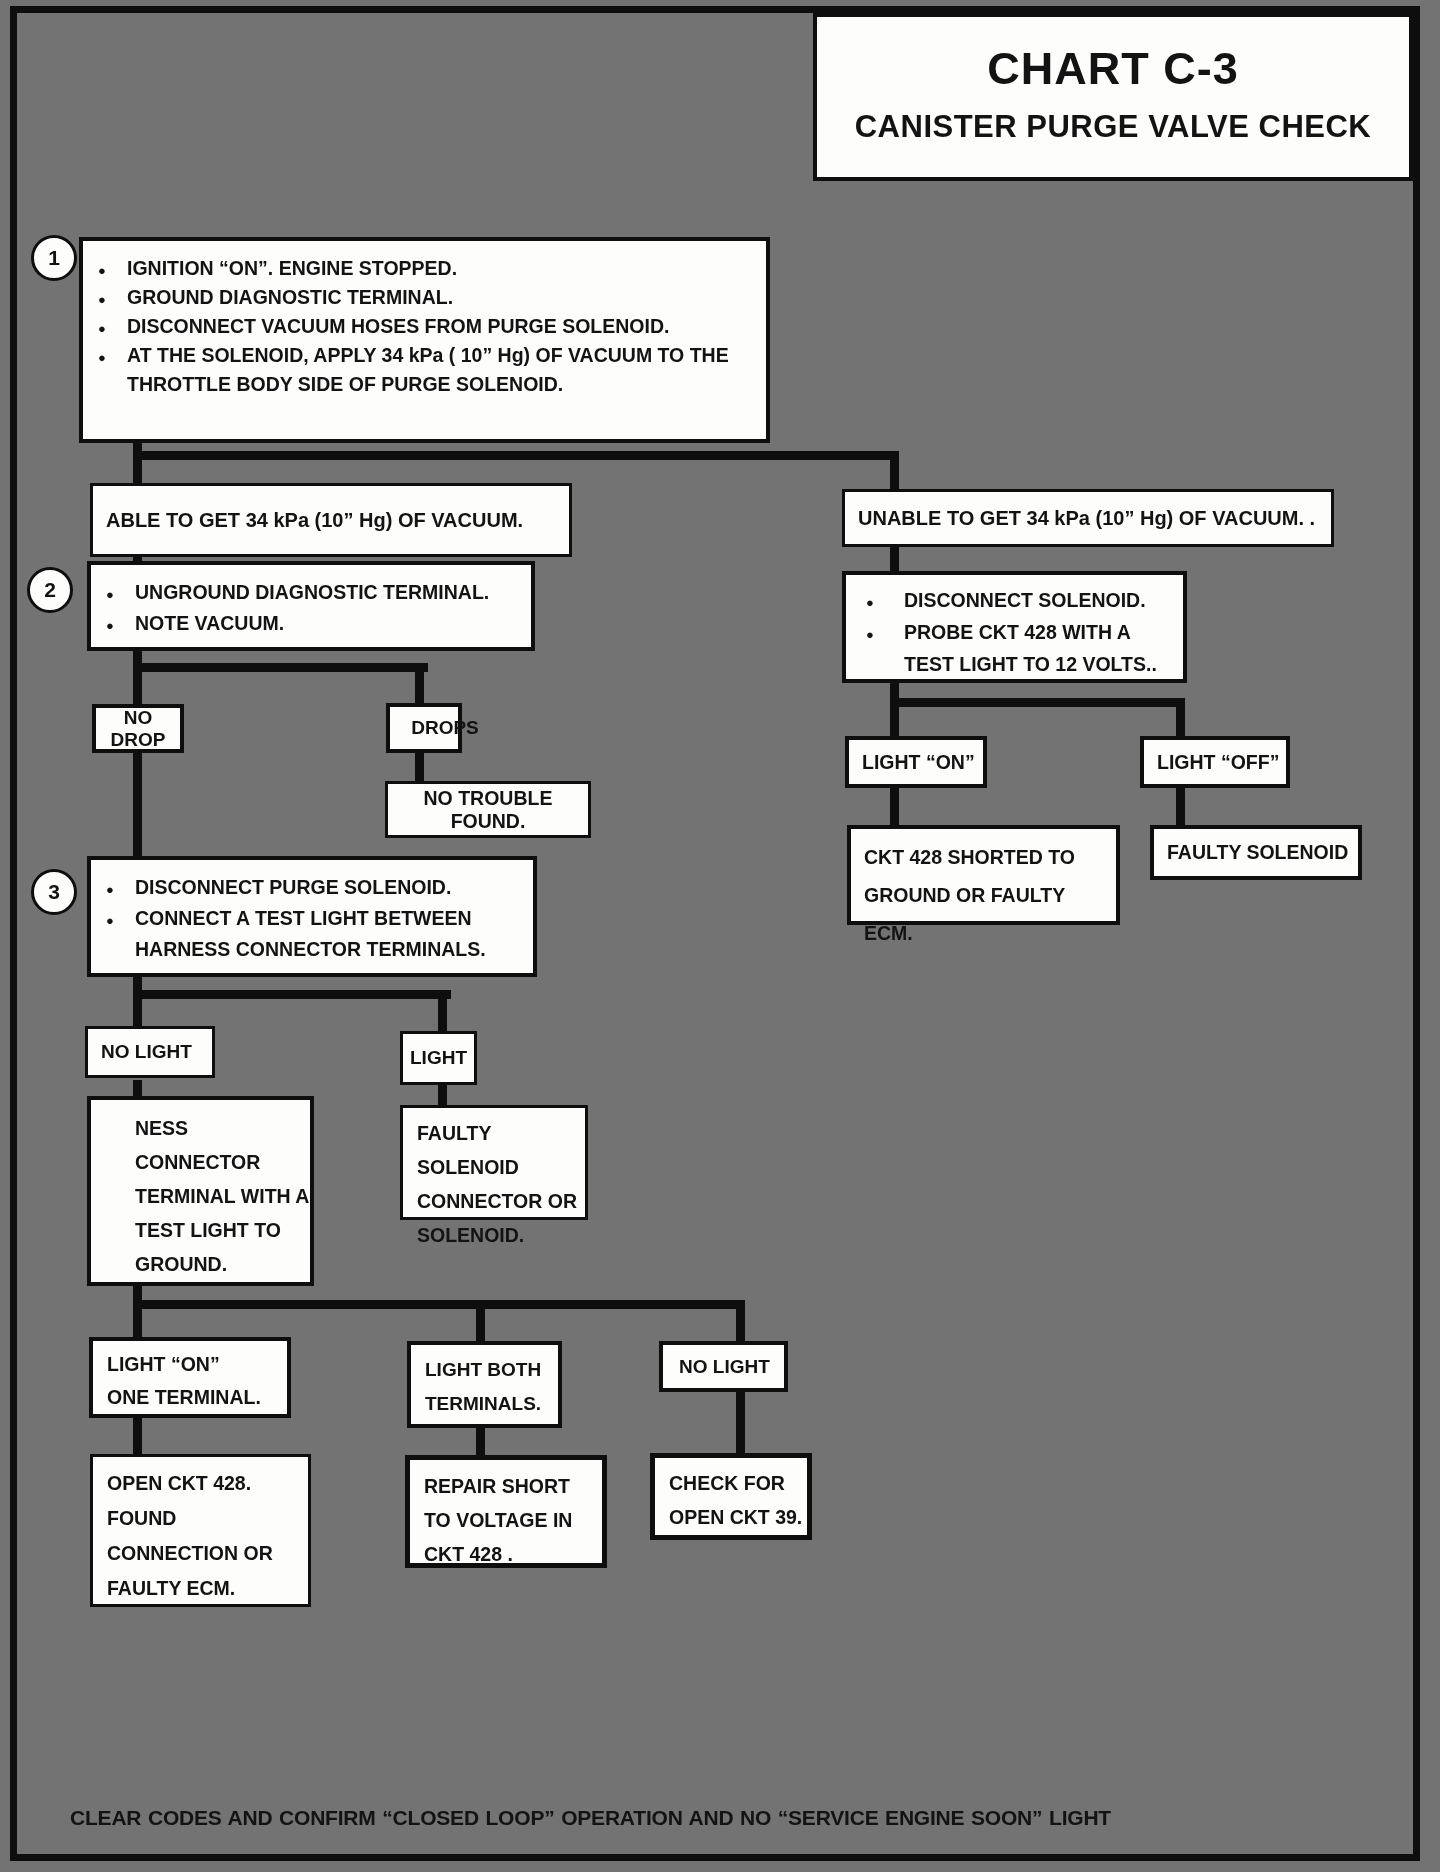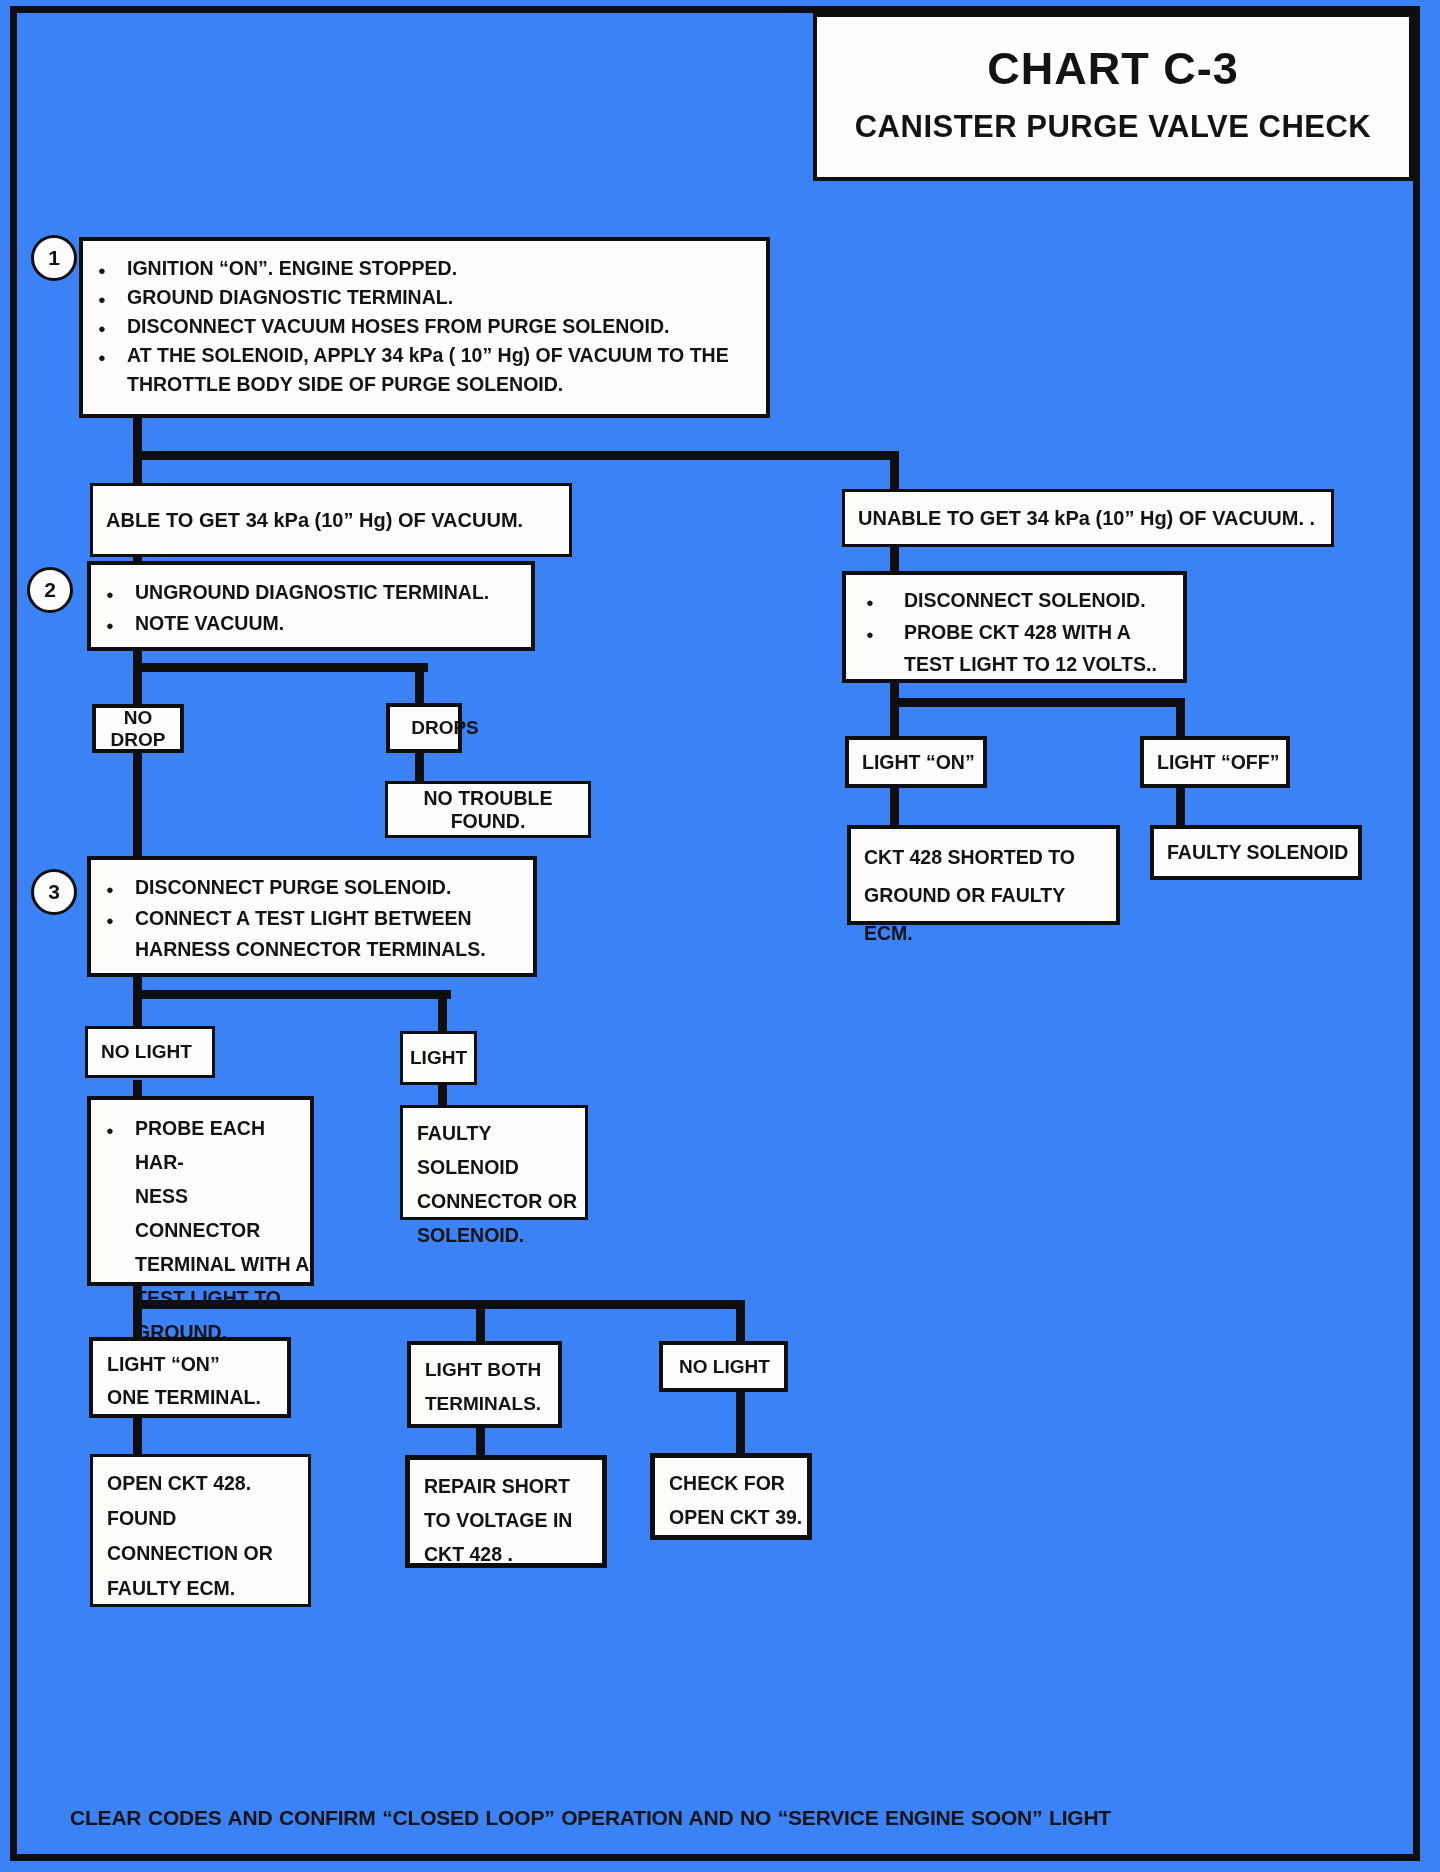--- a/index.html
+++ b/index.html
@@ -1,18 +1,18 @@
 <!DOCTYPE html>
 <html><head>
 <meta charset="utf-8">
 <style>
   html,body { margin:0; padding:0; background:#ffffff; }
   .page {
     position:relative; width:1440px; height:1872px; overflow:hidden;
-    background:#3b82f6; color:#131313;
+    background:#737373; color:#131313;
     font-family:"Liberation Sans", sans-serif; font-weight:bold;
     -webkit-font-smoothing:antialiased;
   }
   .frame { position:absolute; left:10px; top:6px; width:1396px; height:1841px;
            border:7px solid #0e0e0e; }
   .line { position:absolute; background:#0e0e0e; }
   .box  { position:absolute; background:#fdfdfc; border:4px solid #0e0e0e; box-sizing:border-box; }
   .b3 { border-width:3px; }
   .b5 { border-width:5px; }
   .circle {
@@ -26,21 +26,21 @@
   .indent2 .li { padding-left:58px; }
   .indent2 .bullet { left:20px; }
   .cont { padding-left:44px; }
   .center { display:flex; align-items:center; justify-content:center; text-align:center; }
   .vcenter { display:flex; align-items:center; }
 
   .title-box { left:813px; top:13px; width:600px; height:168px; text-align:center; }
   .title    { margin-top:26px; font-size:45px; letter-spacing:1px; }
   .subtitle { margin-top:14px; font-size:31px; letter-spacing:0.5px; }
 
-  #box1 { left:79px; top:237px; width:691px; height:181px; padding:13px 22px 0 0; font-size:19.5px; line-height:29px; }
+  #box1 { left:79px; top:237px; width:691px; height:206px; padding:13px 22px 0 0; font-size:19.5px; line-height:29px; }
   #able   { left:90px;  top:483px; width:482px; height:74px; padding-left:13px; font-size:20px; }
   #unable { left:842px; top:489px; width:492px; height:58px; padding-left:13px; font-size:20px; }
   #box2 { left:87px; top:561px; width:448px; height:90px; padding-top:12px; font-size:19.5px; line-height:31px; }
   #discsol { left:842px; top:571px; width:345px; height:112px; padding-top:9px; font-size:19.5px; line-height:32px; }
   #nodrop { left:92px; top:704px; width:92px; height:49px; font-size:19px; }
   #drops  { left:386px; top:703px; width:76px; height:50px; font-size:19px;padding-left:42px; }
   #notrouble { left:385px; top:781px; width:206px; height:57px; font-size:19.5px; }
   #box3 { left:87px; top:856px; width:450px; height:121px; padding:12px 8px 0 0; font-size:19.5px; line-height:31px; }
   #nolightmid { left:85px; top:1026px; width:130px; height:52px; padding-left:13px; font-size:19px; }
   #lightmid   { left:400px; top:1031px; width:77px; height:54px; font-size:19px; }
@@ -150,21 +150,20 @@
   </div>
   <div class="box" id="box3">
     <div class="li"><span class="bullet"></span><span>DISCONNECT PURGE SOLENOID.</span></div>
     <div class="li"><span class="bullet"></span><span>CONNECT A TEST LIGHT BETWEEN HARNESS CONNECTOR TERMINALS.</span></div>
   </div>
 
   <div class="box b3 vcenter" id="nolightmid">NO LIGHT</div>
   <div class="box b3 center" id="lightmid">LIGHT</div>
 
   <div class="box" id="probe">
-    <div class="li"><span class="bullet"></span><span>PROBE EACH HAR-</span></div>
     <div class="cont">NESS CONNECTOR</div>
     <div class="cont">TERMINAL WITH  A</div>
     <div class="cont">TEST LIGHT TO</div>
     <div class="cont">GROUND.</div>
   </div>
 
   <div class="box b3" id="faultyconn">
     <div>FAULTY SOLENOID</div>
     <div>CONNECTOR OR</div>
     <div>SOLENOID.</div>

